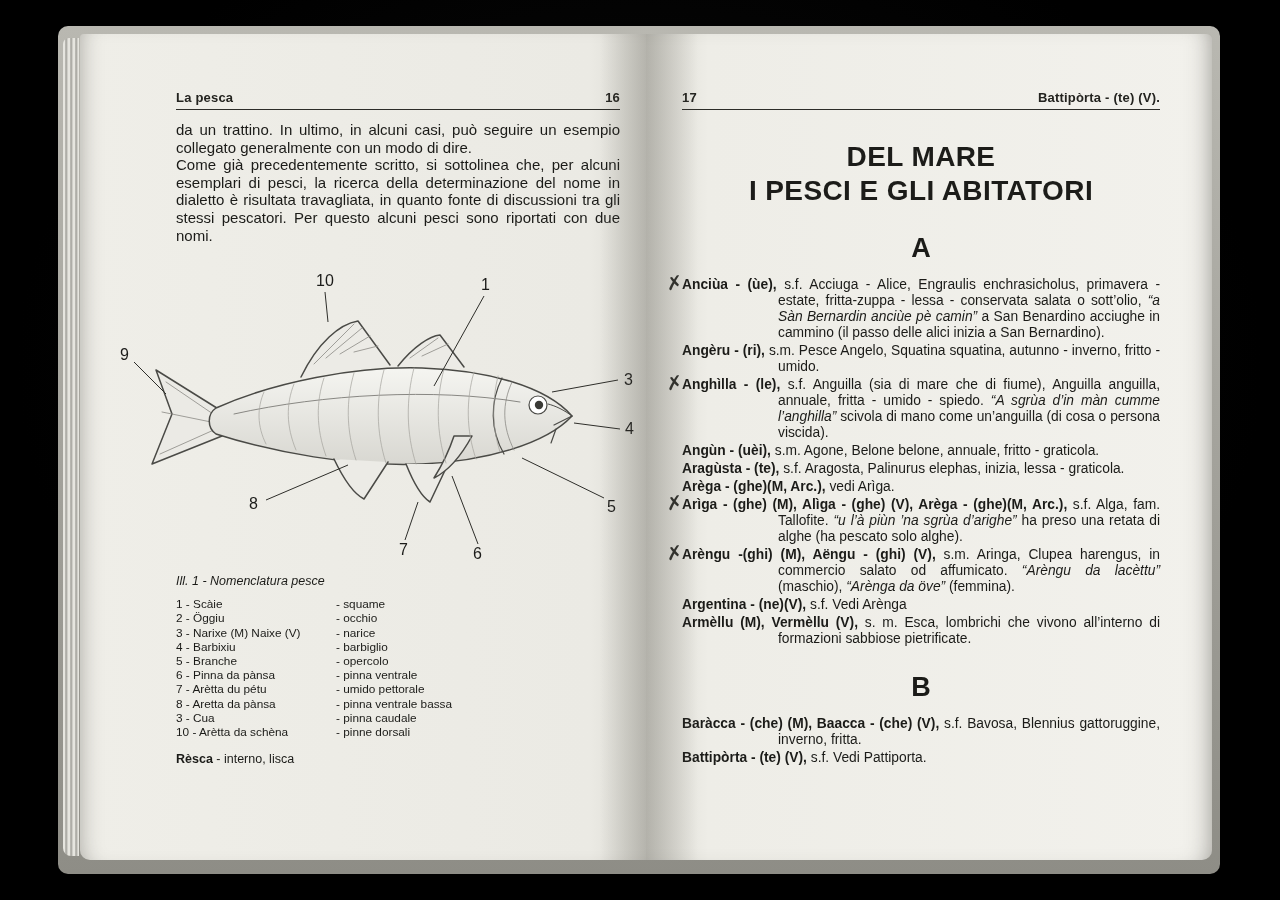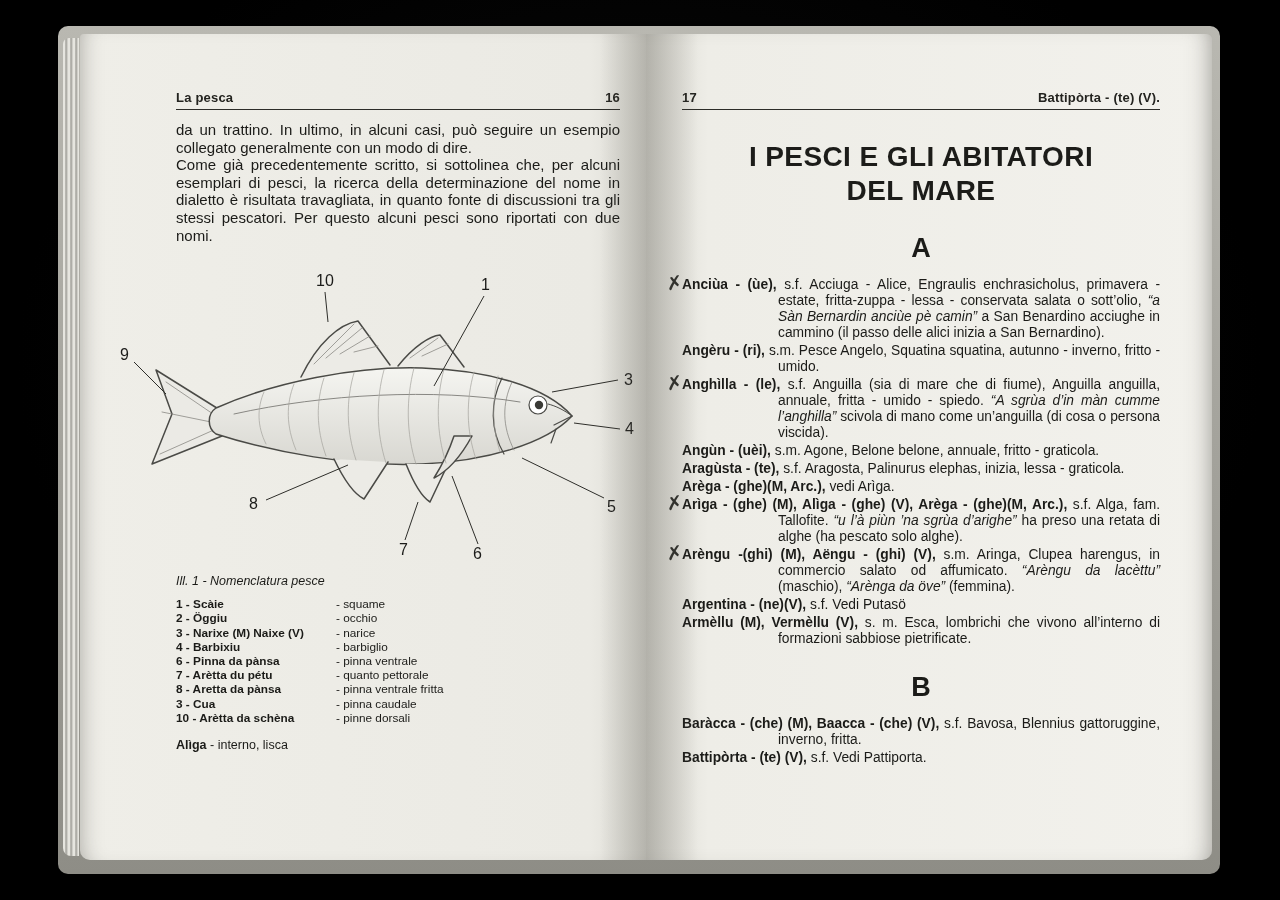--- a/index.html
+++ b/index.html
@@ -24,21 +24,21 @@
   .inner{position:relative;height:100%;box-sizing:border-box;}
   .inner.l{padding:56px 26px 0 96px;}
   .inner.r{padding:56px 52px 12px 36px;}
   .running-head{display:flex;justify-content:space-between;font-size:13px;font-weight:bold;letter-spacing:.2px;color:#23231f;}
   .head-rule{border:none;border-top:1.6px solid #2c2c28;margin:4px 0 11px;}
   .body-text{font-size:15px;line-height:17.6px;text-align:justify;margin:0;}
   .fish-figure{position:relative;margin:22px 0 0 -72px;width:540px;height:300px;}
   .fig-caption{font-style:italic;font-weight:normal;font-size:12.5px;margin:8px 0 9px;}
   .legend{margin-top:2px;}
   .legend-row{display:flex;font-size:11.8px;line-height:14.2px;}
-  .legend-term{font-weight:bold;width:160px;flex:none;}
+  .legend-term{font-weight:normal;width:160px;flex:none;}
   .footnote{font-size:12.5px;margin:13px 0 0;}
   .footnote b{font-weight:bold;}
   .book-title{text-align:center;font-size:28px;line-height:34px;letter-spacing:.4px;font-weight:bold;margin-top:30px;color:#1c1c19;}
   .section-letter{text-align:center;font-size:27px;font-weight:bold;margin:25px 0 13px;}
   .entry{font-size:13.8px;line-height:16px;text-align:justify;margin:0 0 2px;padding-left:96px;text-indent:-96px;position:relative;}
   .entry b{font-weight:bold;}
   .entry i{font-style:italic;}
   .xmark{position:absolute;left:-15px;top:-2px;font-size:18px;color:#2c2c28;transform:rotate(-12deg) scaleX(1.15);text-indent:0;}
   svg text{font-family:"Liberation Sans",sans-serif;}
 </style>
@@ -134,66 +134,70 @@
             </div>
             <div class="legend-row">
               <span class="legend-term">3 - Narixe (M) Naixe (V)</span>
               <span class="legend-def">- narice</span>
             </div>
             <div class="legend-row">
               <span class="legend-term">4 - Barbixiu</span>
               <span class="legend-def">- barbiglio</span>
             </div>
             <div class="legend-row">
+              <span class="legend-term">5 - Branche</span>
+              <span class="legend-def">- opercolo</span>
+            </div>
+            <div class="legend-row">
               <span class="legend-term">6 - Pinna da pànsa</span>
               <span class="legend-def">- pinna ventrale</span>
             </div>
             <div class="legend-row">
               <span class="legend-term">7 - Arètta du pétu</span>
-              <span class="legend-def">- quanto pettorale</span>
+              <span class="legend-def">- umido pettorale</span>
             </div>
             <div class="legend-row">
               <span class="legend-term">8 - Aretta da pànsa</span>
-              <span class="legend-def">- pinna ventrale fritta</span>
+              <span class="legend-def">- pinna ventrale bassa</span>
             </div>
             <div class="legend-row">
               <span class="legend-term">3 - Cua</span>
               <span class="legend-def">- pinna caudale</span>
             </div>
             <div class="legend-row">
               <span class="legend-term">10 - Arètta da schèna</span>
               <span class="legend-def">- pinne dorsali</span>
             </div>
           </div>
-        <p class="footnote"><b>Alìga</b><span> - interno, lisca</span></p>
+        <p class="footnote"><b>Rèsca</b><span> - interno, lisca</span></p>
       </div>
     </div>
 
     <div class="page right">
       <div class="inner r">
         <div class="running-head">
           <span>17</span>
           <span>Battipòrta - (te) (V).</span>
         </div>
         <hr class="head-rule">
         <div class="book-title">
+          <div>DEL MARE</div>
           <div>I PESCI E GLI ABITATORI</div>
-          <div>DEL MARE</div>
         </div>
         <div id="sections">
             <div class="section-letter">A</div>
             <p class="entry"><span class="xmark">✗</span><b class="entry-head">Anciùa - (ùe), </b><span class="entry-body">s.f. Acciuga - Alice, Engraulis enchrasicholus, primavera - estate, fritta-zuppa - lessa - conservata salata o sott’olio, <i>“a Sàn Bernardin anciùe pè camin”</i> a San Benardino acciughe in cammino (il passo delle alici inizia a San Bernardino).</span></p>
             <p class="entry"><b class="entry-head">Angèru - (ri), </b><span class="entry-body">s.m. Pesce Angelo, Squatina squatina, autunno - inverno, fritto - umido.</span></p>
             <p class="entry"><span class="xmark">✗</span><b class="entry-head">Anghìlla - (le), </b><span class="entry-body">s.f. Anguilla (sia di mare che di fiume), Anguilla anguilla, annuale, fritta - umido - spiedo. <i>“A sgrùa d’in màn cumme l’anghilla”</i> scivola di mano come un’anguilla (di cosa o persona viscida).</span></p>
             <p class="entry"><b class="entry-head">Angùn - (uèi), </b><span class="entry-body">s.m. Agone, Belone belone, annuale, fritto - graticola.</span></p>
             <p class="entry"><b class="entry-head">Aragùsta - (te), </b><span class="entry-body">s.f. Aragosta, Palinurus elephas, inizia, lessa - graticola.</span></p>
             <p class="entry"><b class="entry-head">Arèga - (ghe)(M, Arc.), </b><span class="entry-body">vedi Arìga.</span></p>
             <p class="entry"><span class="xmark">✗</span><b class="entry-head">Arìga - (ghe) (M), Alìga - (ghe) (V), Arèga - (ghe)(M, Arc.), </b><span class="entry-body">s.f. Alga, fam. Tallofite. <i>“u l’à piùn ’na sgrùa d’arighe”</i> ha preso una retata di alghe (ha pescato solo alghe).</span></p>
             <p class="entry"><span class="xmark">✗</span><b class="entry-head">Arèngu -(ghi) (M), Aëngu - (ghi) (V), </b><span class="entry-body">s.m. Aringa, Clupea harengus, in commercio salato od affumicato. <i>“Arèngu da lacèttu”</i> (maschio), <i>“Arènga da öve”</i> (femmina).</span></p>
-            <p class="entry"><b class="entry-head">Argentina - (ne)(V), </b><span class="entry-body">s.f. Vedi Putasö</span></p>
+            <p class="entry"><b class="entry-head">Argentina - (ne)(V), </b><span class="entry-body">s.f. Vedi Arènga</span></p>
             <p class="entry"><b class="entry-head">Armèllu (M), Vermèllu (V), </b><span class="entry-body">s. m. Esca, lombrichi che vivono all’interno di formazioni sabbiose pietrificate.</span></p>
             <div class="section-letter">B</div>
             <p class="entry"><b class="entry-head">Baràcca - (che) (M), Baacca - (che) (V), </b><span class="entry-body">s.f. Bavosa, Blennius gattoruggine, inverno, fritta.</span></p>
             <p class="entry"><b class="entry-head">Battipòrta - (te) (V), </b><span class="entry-body">s.f. Vedi Pattiporta.</span></p>
           </div>
       </div>
     </div>
 
   </div>
 </div>

